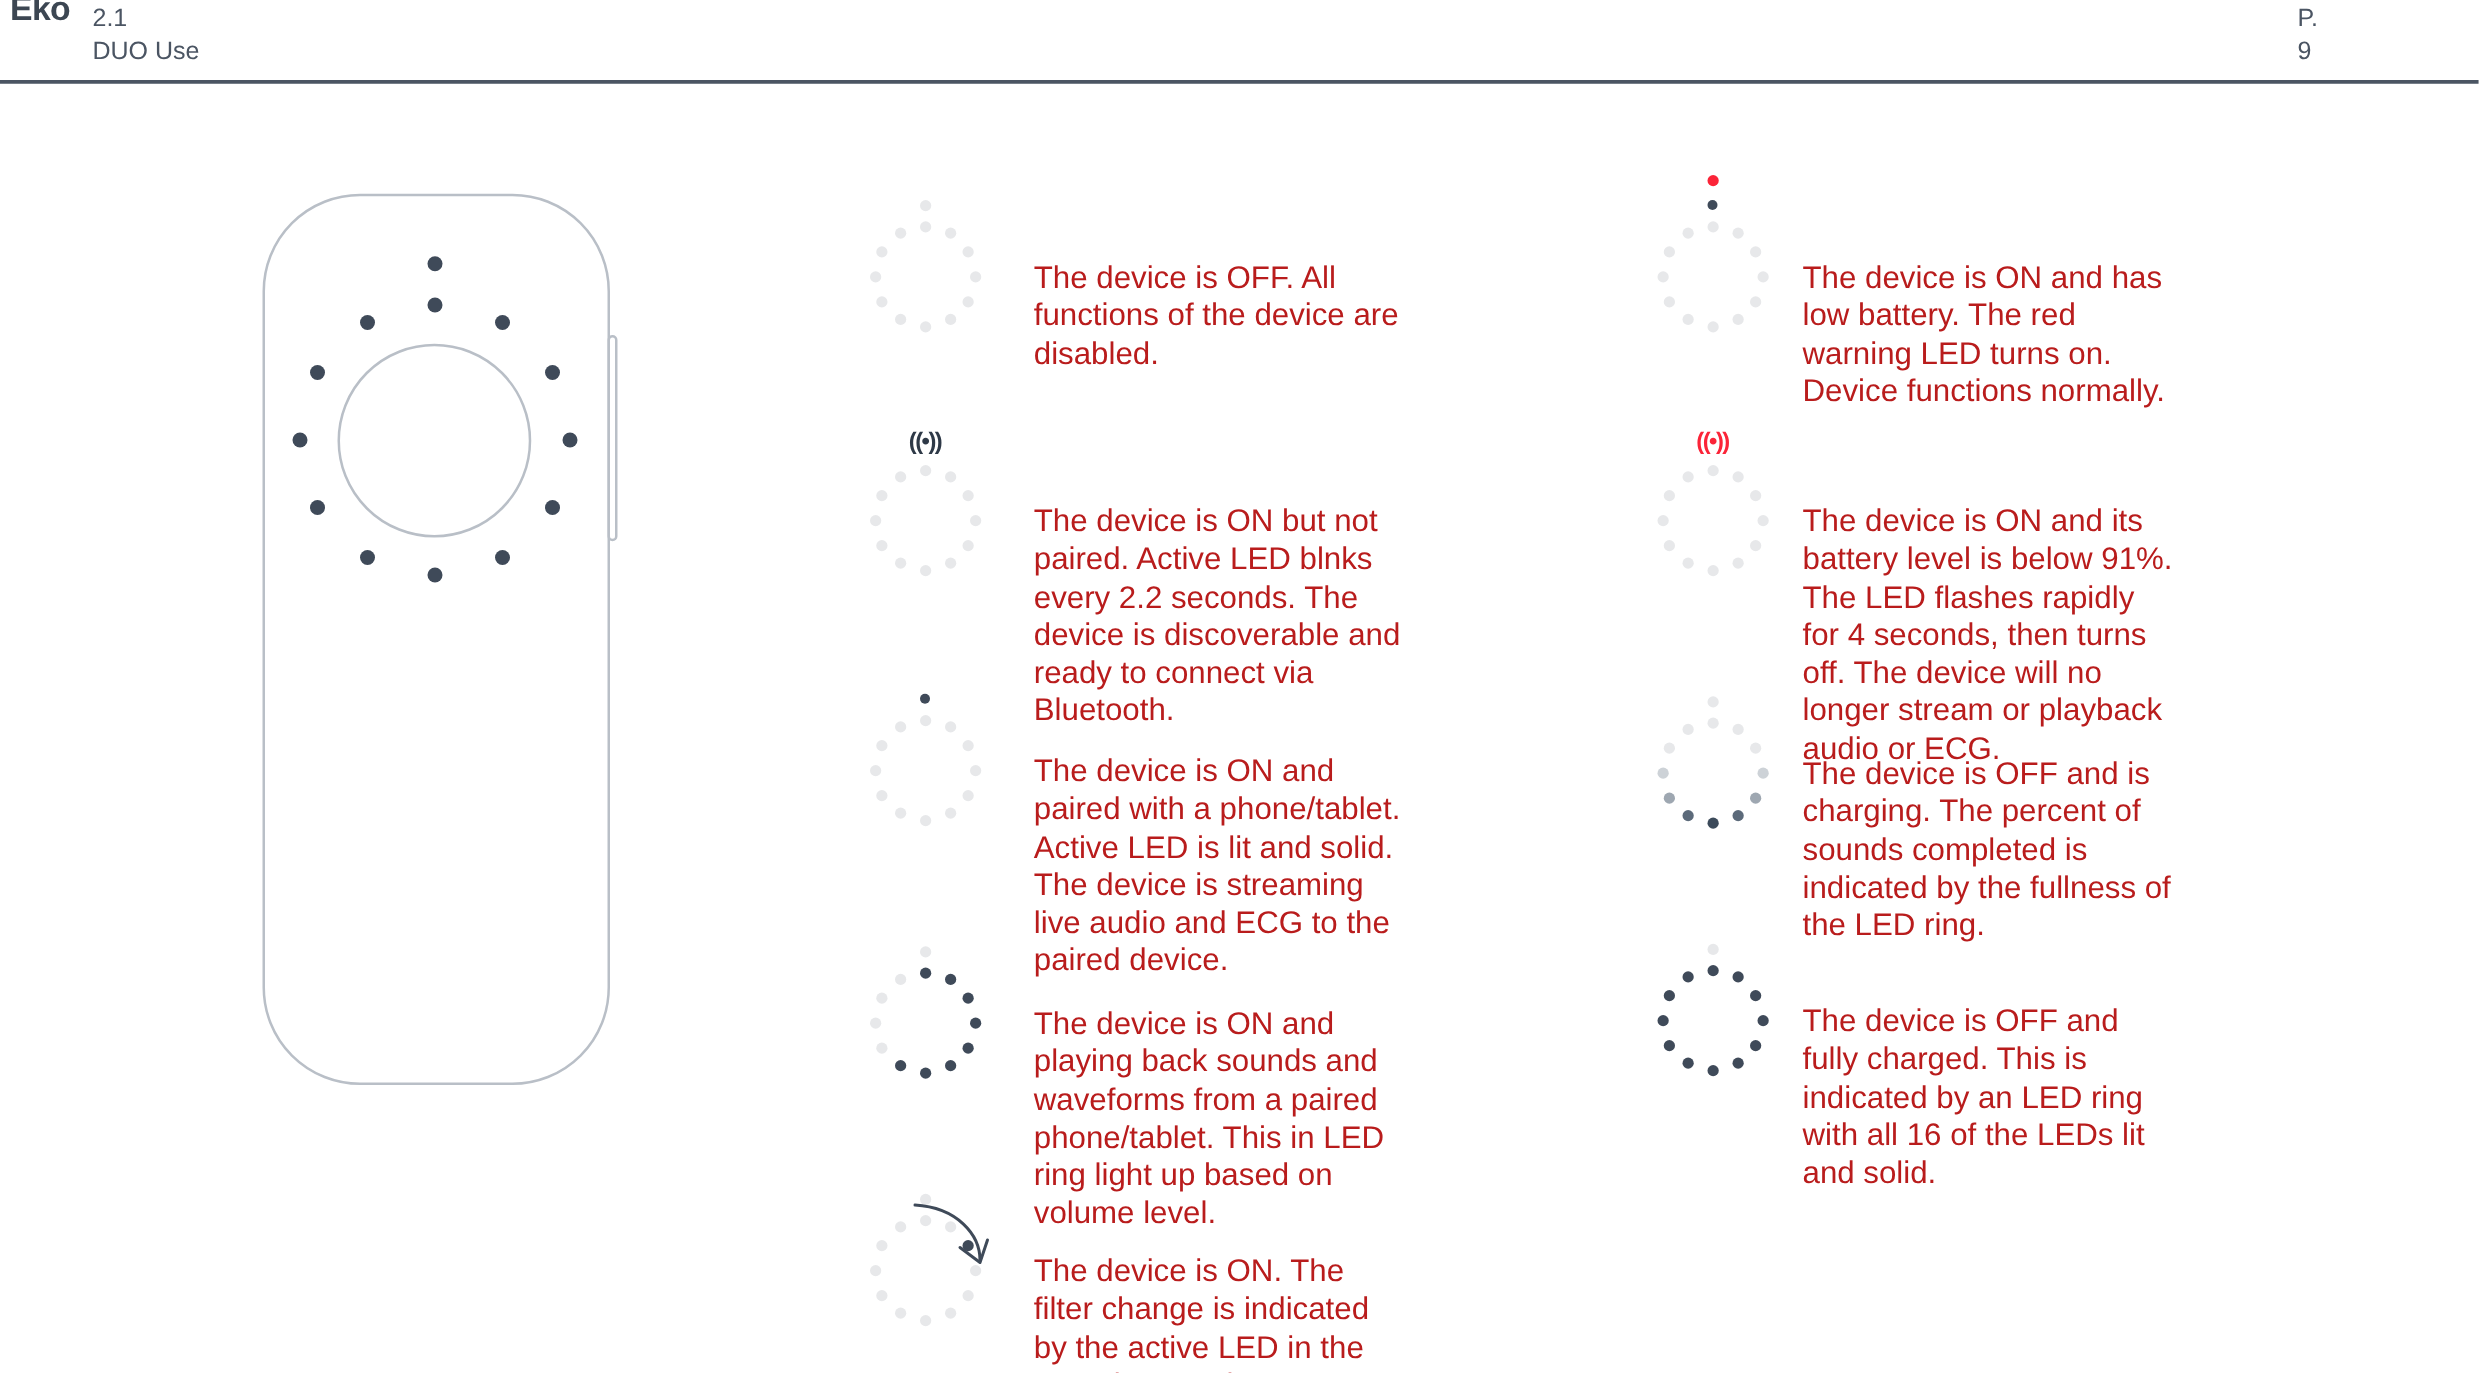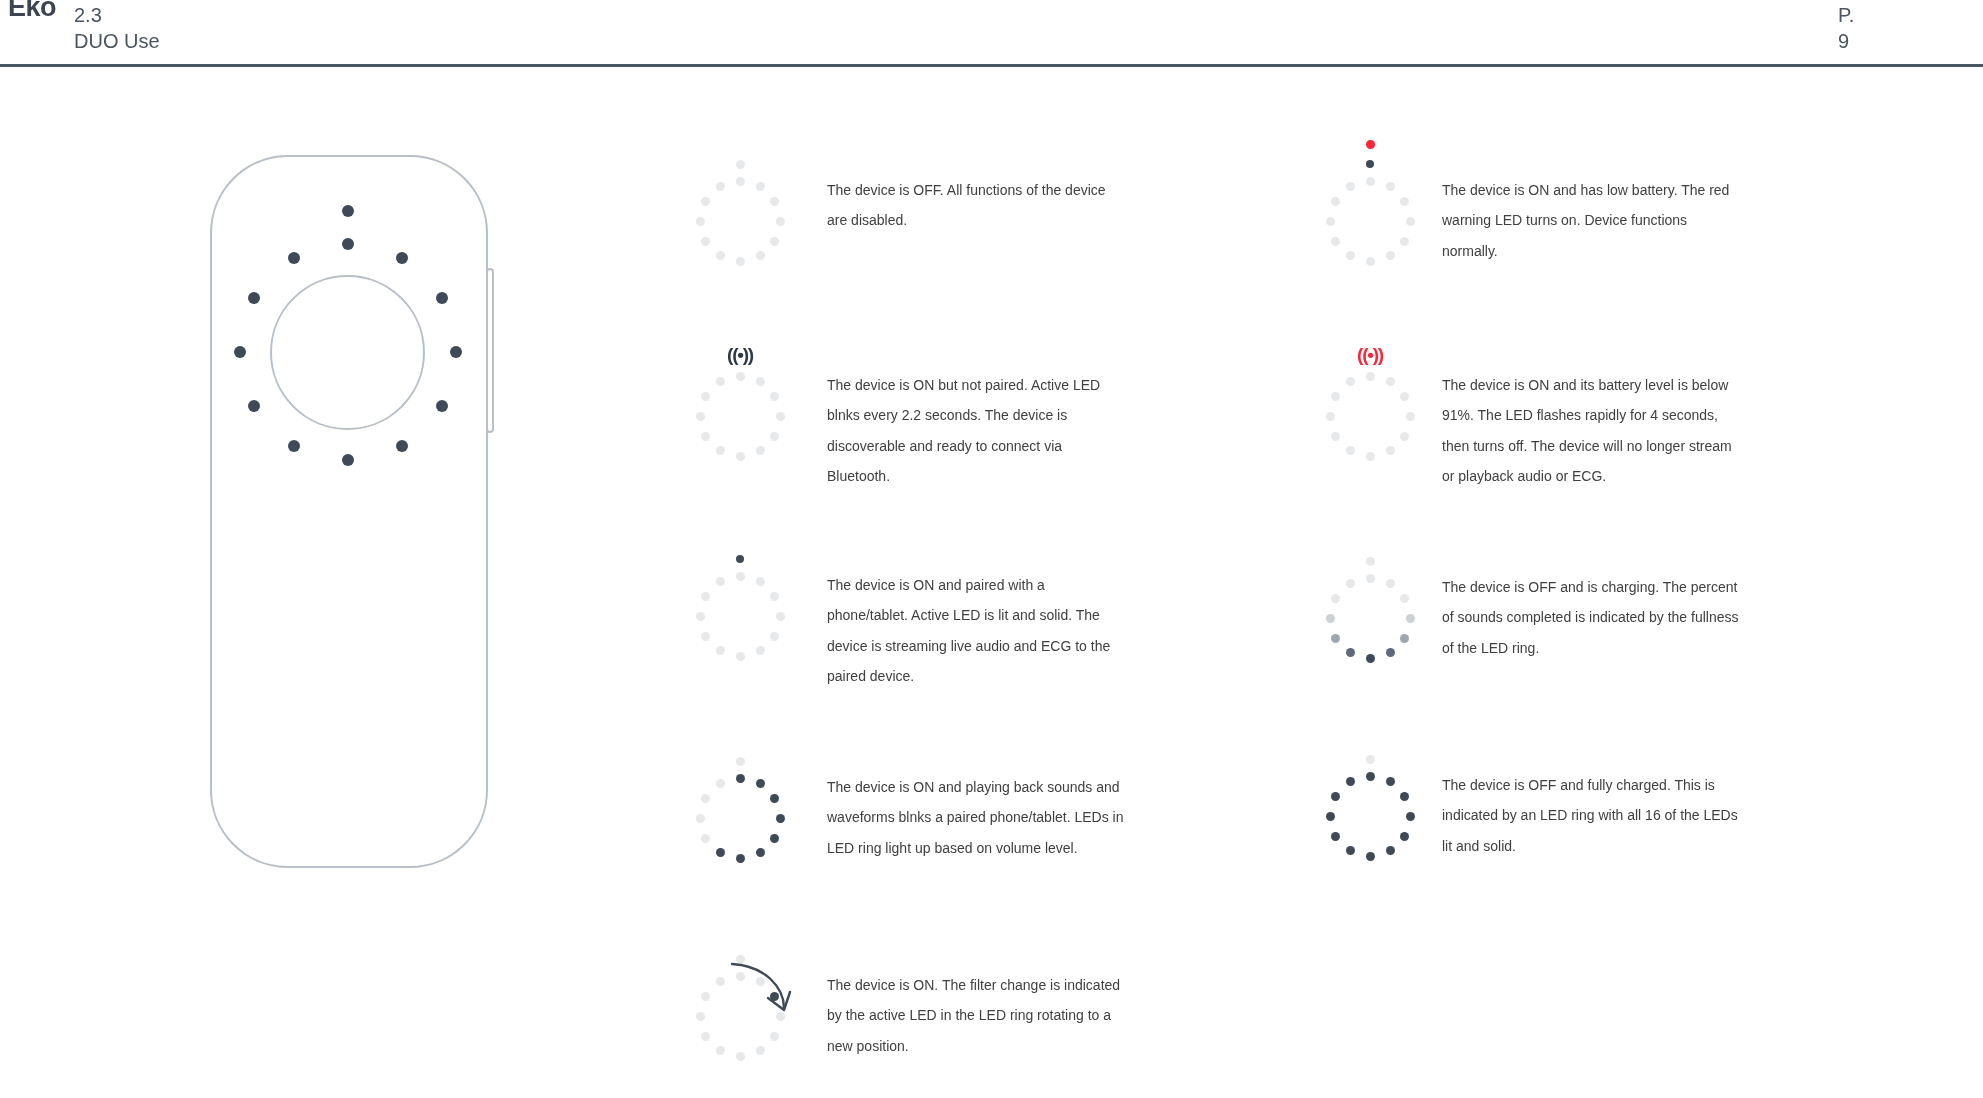--- a/index.html
+++ b/index.html
@@ -158,39 +158,40 @@
   }
   .rotate-arrow {
     position: absolute;
     left: 0; top: 0;
     width: 120px;
     height: 120px;
     overflow: visible;
   }
   .state-text {
     position: absolute;
-    font-size: 14px;
+    font-size: 25px;
     line-height: 30.3px;
-    color: #404040;
+    color: #b91c1c;
     width: 300px;
+    margin-top: 32px;
   }
 
   
   .col-left  .state-icon { left: 0; }
   .col-left  .state-text { left: 147px; }
   .col-right .state-icon { left: 0; }
   .col-right .state-text { left: 132px; }
 </style>
 </head>
 <body>
 
 <div class="page-header">
   <div class="brand">Eko</div>
   <div class="section-meta">
-    <span class="meta-line">2.3</span>
+    <span class="meta-line">2.1</span>
     <span class="meta-line">DUO Use</span>
   </div>
   <div class="page-meta">
     <span class="meta-line">P.</span>
     <span class="meta-line">9</span>
   </div>
 </div>
 
 <div class="device-illustration">
   <div class="device-body"></div>
@@ -285,21 +286,21 @@
           <div class="led" style="left: 80px; top: 100.641px; background: rgb(63, 74, 89);"></div>
           <div class="led" style="left: 60px; top: 106px; background: rgb(63, 74, 89);"></div>
           <div class="led" style="left: 40px; top: 100.641px; background: rgb(63, 74, 89);"></div>
           <div class="led" style="left: 25.359px; top: 86px; background: rgb(231, 232, 234);"></div>
           <div class="led" style="left: 20px; top: 66px; background: rgb(231, 232, 234);"></div>
           <div class="led" style="left: 25.359px; top: 46px; background: rgb(231, 232, 234);"></div>
           <div class="led" style="left: 40px; top: 31.359px; background: rgb(231, 232, 234);"></div>
           <div class="led active-led" style="left: 60px; top: 9px; background: rgb(231, 232, 234);"></div>
         </div>
       </div>
-      <div class="state-text" style="top: 20px;">The device is ON and playing back sounds and waveforms blnks a paired phone/tablet. LEDs in LED ring light up based on volume level.</div>
+      <div class="state-text" style="top: 20px;">The device is ON and playing back sounds and waveforms from a paired phone/tablet. This in LED ring light up based on volume level.</div>
     </div>
     <div class="state-item" style="left: 680px; top: 950px;">
       <div class="state-icon">
         <div class="led-ring">
           <div class="led" style="left: 60px; top: 26px; background: rgb(231, 232, 234);"></div>
           <div class="led" style="left: 80px; top: 31.359px; background: rgb(231, 232, 234);"></div>
           <div class="led" style="left: 94.641px; top: 46px; background: rgb(63, 74, 89);"></div>
           <div class="led" style="left: 100px; top: 66px; background: rgb(231, 232, 234);"></div>
           <div class="led" style="left: 94.641px; top: 86px; background: rgb(231, 232, 234);"></div>
           <div class="led" style="left: 80px; top: 100.641px; background: rgb(231, 232, 234);"></div>

